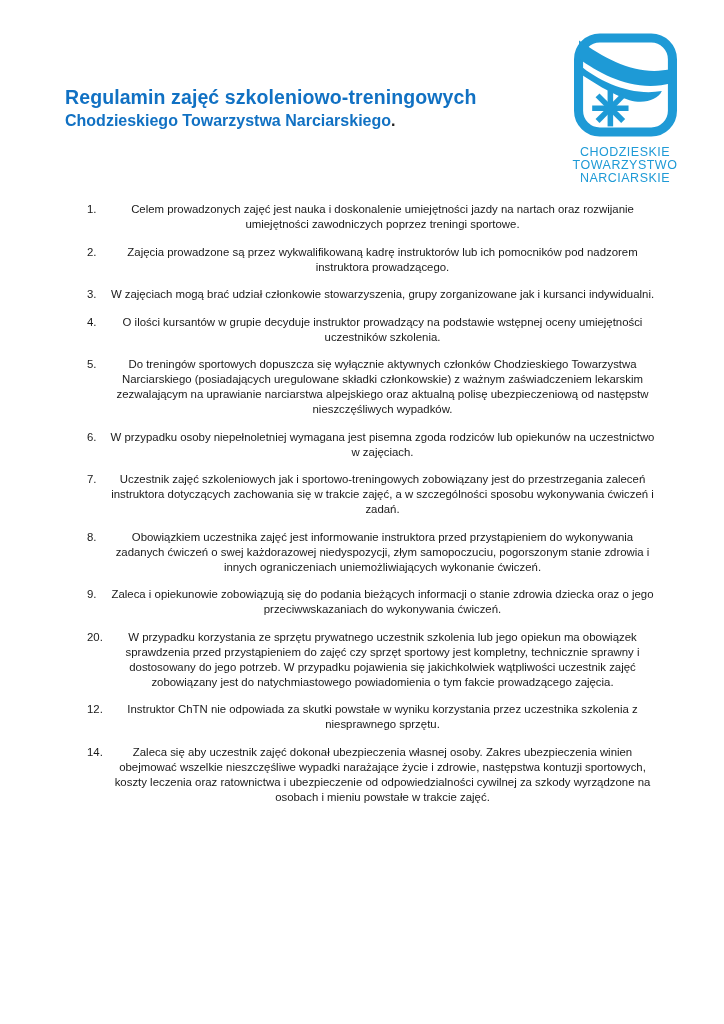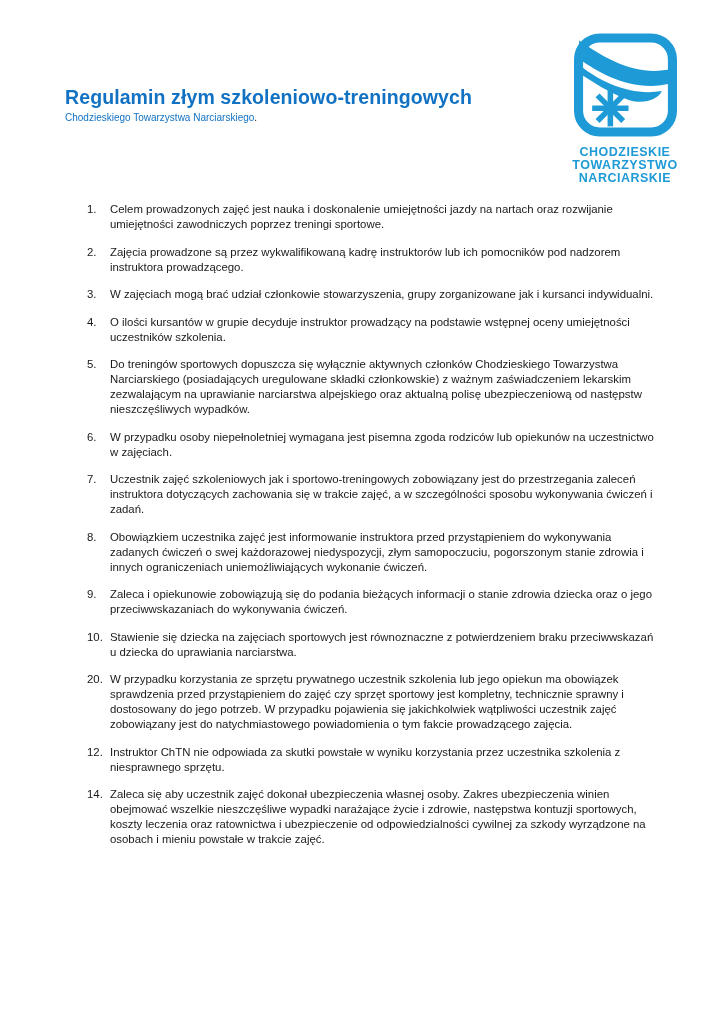--- a/index.html
+++ b/index.html
@@ -21,22 +21,22 @@
   }
   .doc-title {
     font-size: 19.5px;
     font-weight: bold;
     color: #1171c3;
     letter-spacing: 0.1px;
     white-space: nowrap;
   }
   .doc-subtitle {
     margin-top: 3px;
-    font-size: 10px;
-    font-weight: normal;
+    font-size: 16px;
+    font-weight: bold;
     color: #1171c3;
     white-space: nowrap;
   }
   .doc-subtitle .period { color: #222222; }
 
   
   .logo-block {
     position: absolute;
     left: 564px;
     top: 32px;
@@ -45,21 +45,21 @@
   }
   .logo-icon {
     display: block;
     margin: 0 auto;
     width: 105px;
     height: 106px;
   }
   .org-name {
     margin-top: 8px;
     font-size: 12.5px;
-    font-weight: bold;
+    font-weight: normal;
     color: #1e9ad6;
     line-height: 13px;
     letter-spacing: 0.5px;
     white-space: nowrap;
   }
 
   
   .regulations {
     position: absolute;
     left: 87px;
@@ -74,29 +74,30 @@
     display: flex;
     margin-bottom: 12.5px;
   }
   .regulation-number {
     flex: 0 0 23px;
     width: 23px;
   }
   .regulation-text {
     flex: 1 1 auto;
     max-width: 545px;
+    text-align: center;
   }
 </style>
 </head>
 <body>
 
 <div class="page">
 
   <div class="header">
-    <div class="doc-title">Regulamin złym szkoleniowo-treningowych</div>
+    <div class="doc-title">Regulamin zajęć szkoleniowo-treningowych</div>
     <div class="doc-subtitle">
       <span>Chodzieskiego Towarzystwa Narciarskiego</span><span class="period">.</span>
     </div>
   </div>
 
   <div class="logo-block">
     <svg class="logo-icon" viewBox="0 0 104 104" xmlns="http://www.w3.org/2000/svg" aria-hidden="true">
       <g fill="none" stroke="#1e9ad6" stroke-width="9">
         <rect x="5.5" y="5.5" width="93" height="93" rx="21"></rect>
       </g>
@@ -150,24 +151,20 @@
     </li>
       <li class="regulation-item">
       <span class="regulation-number">8.</span>
       <span class="regulation-text">Obowiązkiem uczestnika zajęć jest informowanie instruktora przed przystąpieniem do wykonywania zadanych ćwiczeń o swej każdorazowej niedyspozycji, złym samopoczuciu, pogorszonym stanie zdrowia i innych ograniczeniach uniemożliwiających wykonanie ćwiczeń.</span>
     </li>
       <li class="regulation-item">
       <span class="regulation-number">9.</span>
       <span class="regulation-text">Zaleca i opiekunowie zobowiązują się do podania bieżących informacji o stanie zdrowia dziecka oraz o jego przeciwwskazaniach do wykonywania ćwiczeń.</span>
     </li>
       <li class="regulation-item">
-      <span class="regulation-number">10.</span>
-      <span class="regulation-text">Stawienie się dziecka na zajęciach sportowych jest równoznaczne z potwierdzeniem braku przeciwwskazań u dziecka do uprawiania narciarstwa.</span>
-    </li>
-      <li class="regulation-item">
       <span class="regulation-number">20.</span>
       <span class="regulation-text">W przypadku korzystania ze sprzętu prywatnego uczestnik szkolenia lub jego opiekun ma obowiązek sprawdzenia przed przystąpieniem do zajęć czy sprzęt sportowy jest kompletny, technicznie sprawny i dostosowany do jego potrzeb. W przypadku pojawienia się jakichkolwiek wątpliwości uczestnik zajęć zobowiązany jest do natychmiastowego powiadomienia o tym fakcie prowadzącego zajęcia.</span>
     </li>
       <li class="regulation-item">
       <span class="regulation-number">12.</span>
       <span class="regulation-text">Instruktor ChTN nie odpowiada za skutki powstałe w wyniku korzystania przez uczestnika szkolenia z niesprawnego sprzętu.</span>
     </li>
       <li class="regulation-item">
       <span class="regulation-number">14.</span>
       <span class="regulation-text">Zaleca się aby uczestnik zajęć dokonał ubezpieczenia własnej osoby. Zakres ubezpieczenia winien obejmować wszelkie nieszczęśliwe wypadki narażające życie i zdrowie, następstwa kontuzji sportowych, koszty leczenia oraz ratownictwa i ubezpieczenie od odpowiedzialności cywilnej za szkody wyrządzone na osobach i mieniu powstałe w trakcie zajęć.</span>

